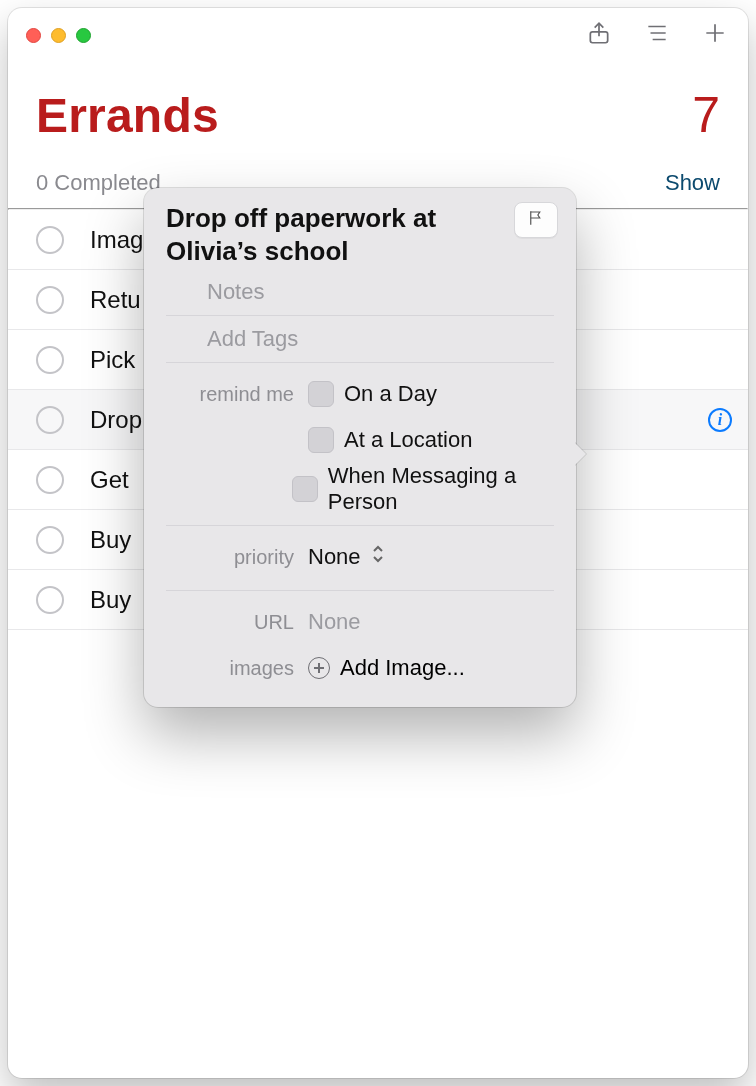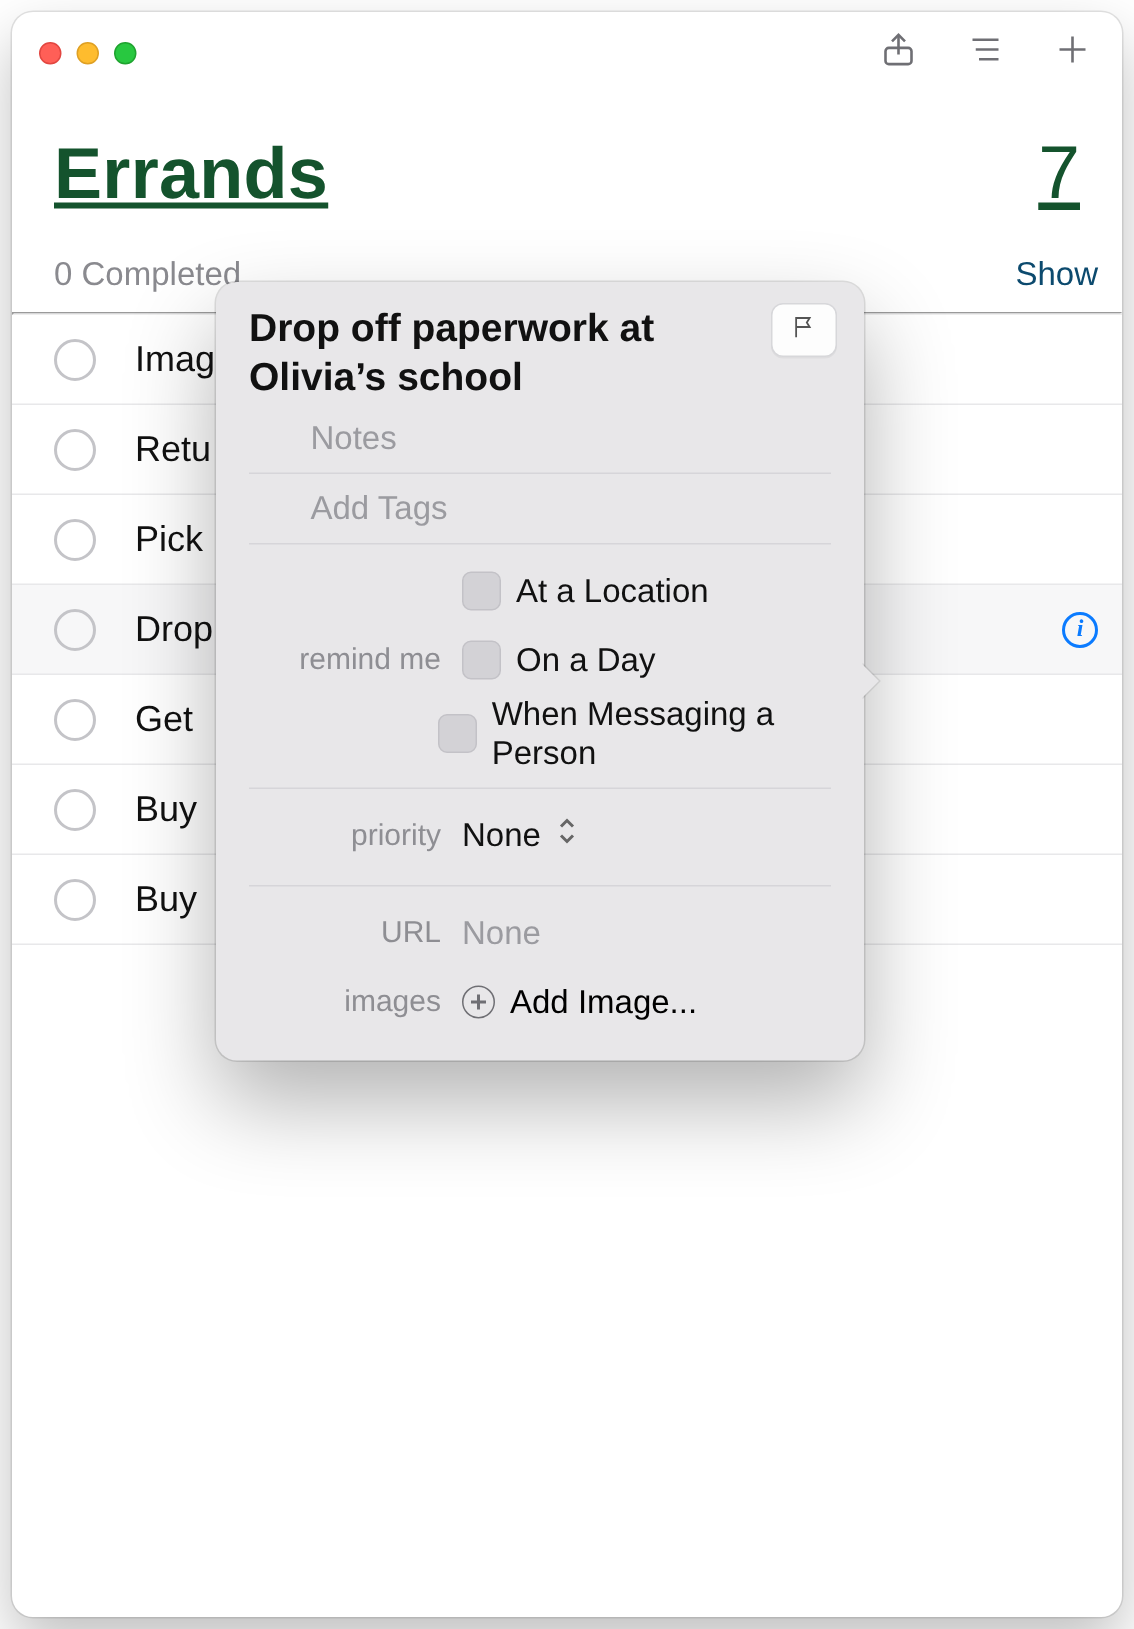--- a/index.html
+++ b/index.html
@@ -37,26 +37,26 @@
 
   
   .list-header {
     display: flex; justify-content: space-between; align-items: baseline;
     padding: 24px 28px 12px 28px;
   }
   .list-title {
     font-size: 48px; font-weight: 800; letter-spacing: 0.2px;
   }
   .list-count { font-size: 50px; font-weight: 400; }
-  .accent { color:#14532d;text-decoration:underline; }
+  .accent { color:#b91c1c; }
 
   
   .status-row {
     display:flex; justify-content: space-between; align-items:center;
-    padding: 14px 16px 12px 28px;
+    padding: 14px 28px 12px 28px;
     font-size: 22px; color:#8a8a8f;
   }
   .show-link { color:#0c4a6e; cursor:pointer; }
   .divider-top { height:1px; background:#e8e8ea; margin:0; }
 
   
   .rows { }
   .row {
     display:flex; align-items:center;
     padding: 12px 28px 12px 28px;
@@ -252,31 +252,31 @@
     </div>
 
     <div class="pop-section">Notes</div>
     <div class="pop-sep"></div>
 
     <div class="pop-section">Add Tags</div>
     <div class="pop-sep"></div>
 
     <div class="form-grid">
       <div class="form-row">
+        <div class="form-label">remind me</div>
+        <div class="form-value">
+          <div class="chk"></div>
+          <span>On a Day</span>
+        </div>
+      </div>
+      <div class="form-row">
         <div class="form-label"></div>
         <div class="form-value">
           <div class="chk"></div>
           <span>At a Location</span>
-        </div>
-      </div>
-      <div class="form-row">
-        <div class="form-label">remind me</div>
-        <div class="form-value">
-          <div class="chk"></div>
-          <span>On a Day</span>
         </div>
       </div>
       <div class="form-row">
         <div class="form-label"></div>
         <div class="form-value">
           <div class="chk"></div>
           <span>When Messaging a Person</span>
         </div>
       </div>
     </div>

